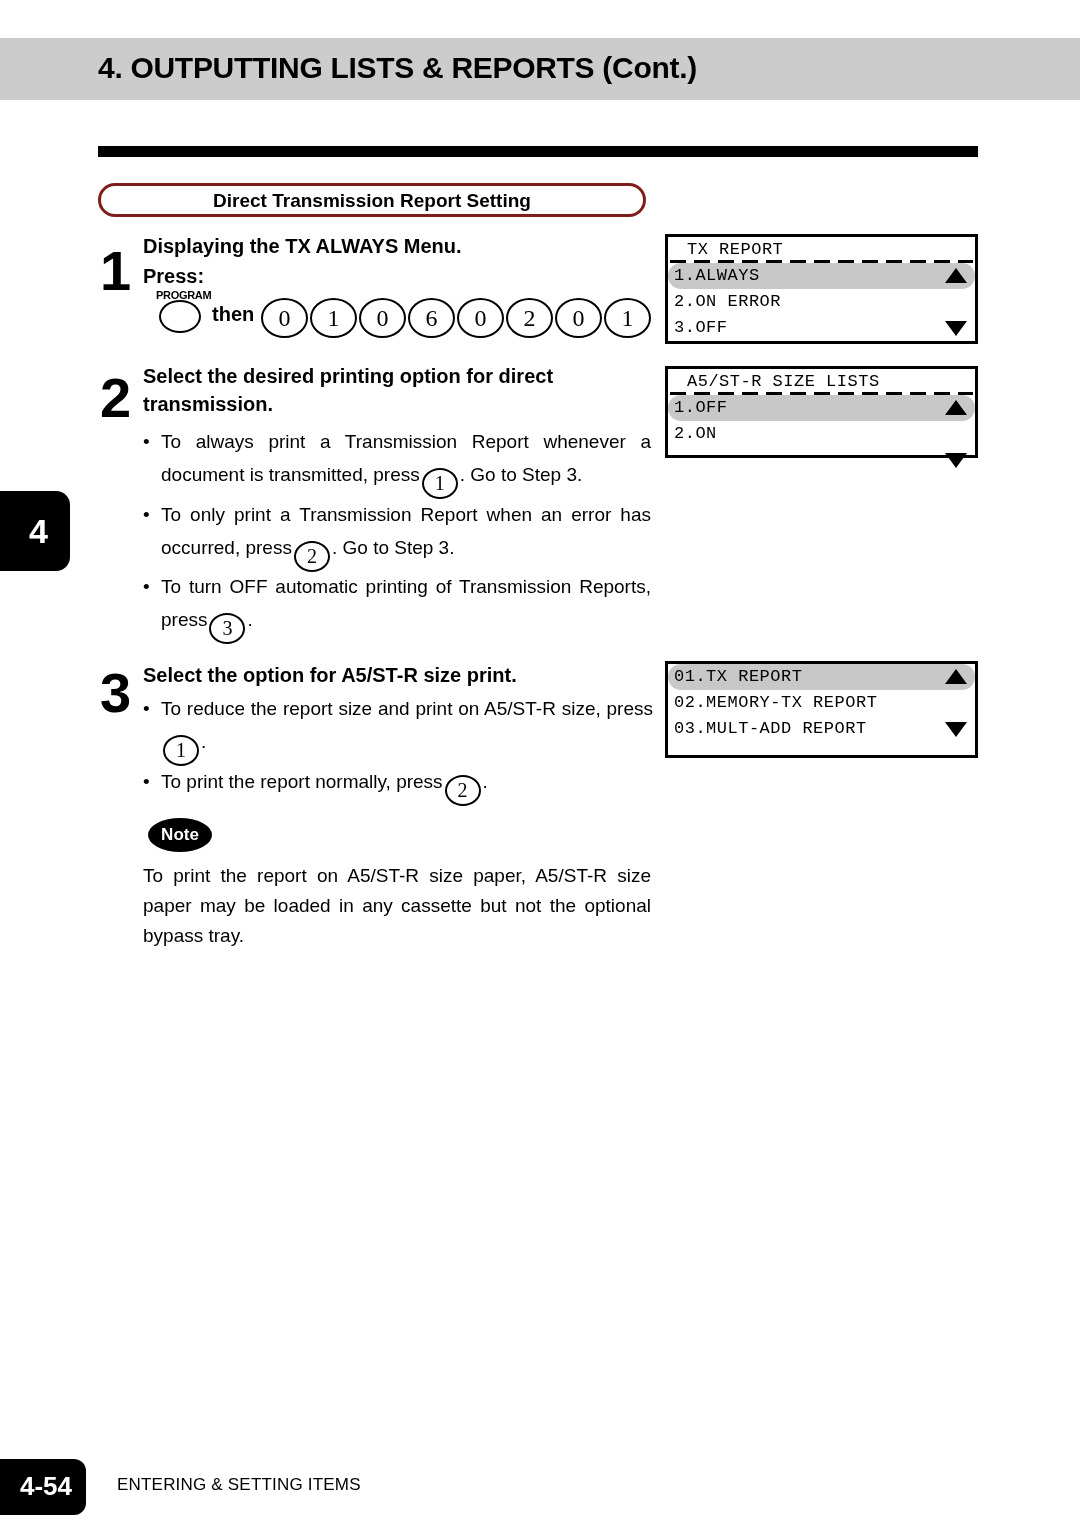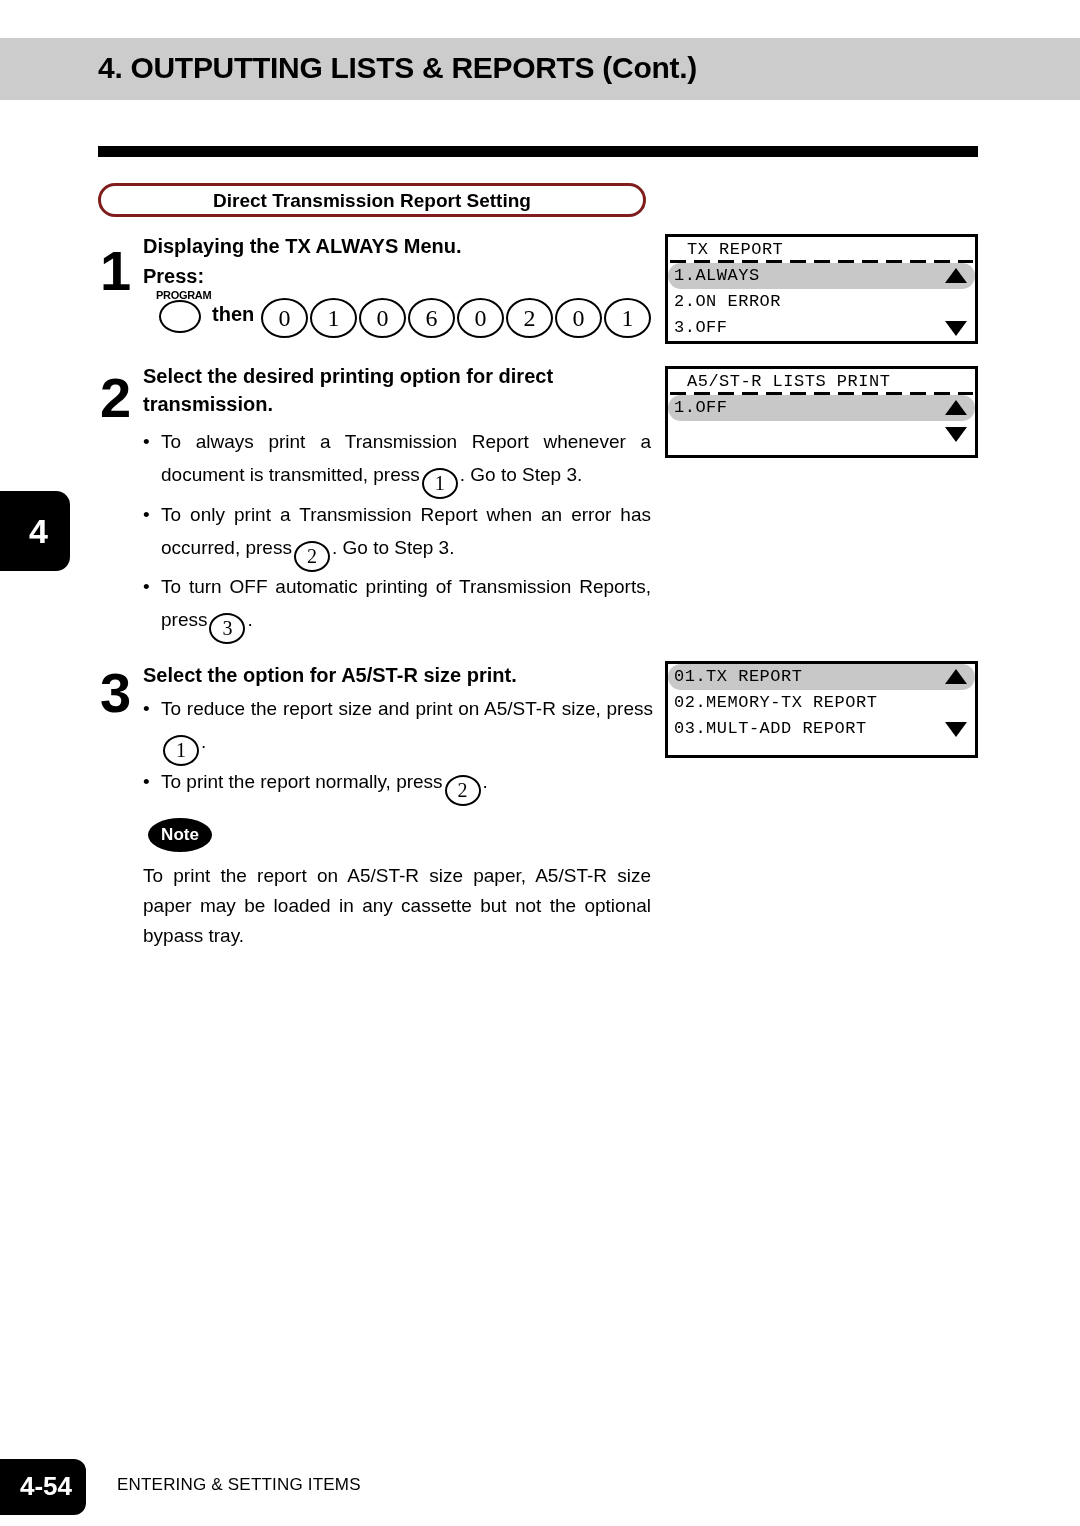--- a/index.html
+++ b/index.html
@@ -384,24 +384,27 @@
   <div class="lcd-row">
     <span>2.ON ERROR</span>
   </div>
   <div class="lcd-row">
     <span>3.OFF</span>
     <span class="arrow-down"></span>
   </div>
 </div>
 
 <div class="lcd" id="lcd2">
-  <div class="lcd-head">A5/ST-R LISTS PRINT</div>
+  <div class="lcd-head">A5/ST-R SIZE LISTS</div>
   <div class="lcd-row sel">
     <span>1.OFF</span>
     <span class="arrow-up"></span>
+  </div>
+  <div class="lcd-row">
+    <span>2.ON</span>
   </div>
   <div class="lcd-row">
     <span></span>
     <span class="arrow-down"></span>
   </div>
 </div>
 
 <div class="lcd" id="lcd3">
   <div class="lcd-row sel">
     <span>01.TX REPORT</span>

